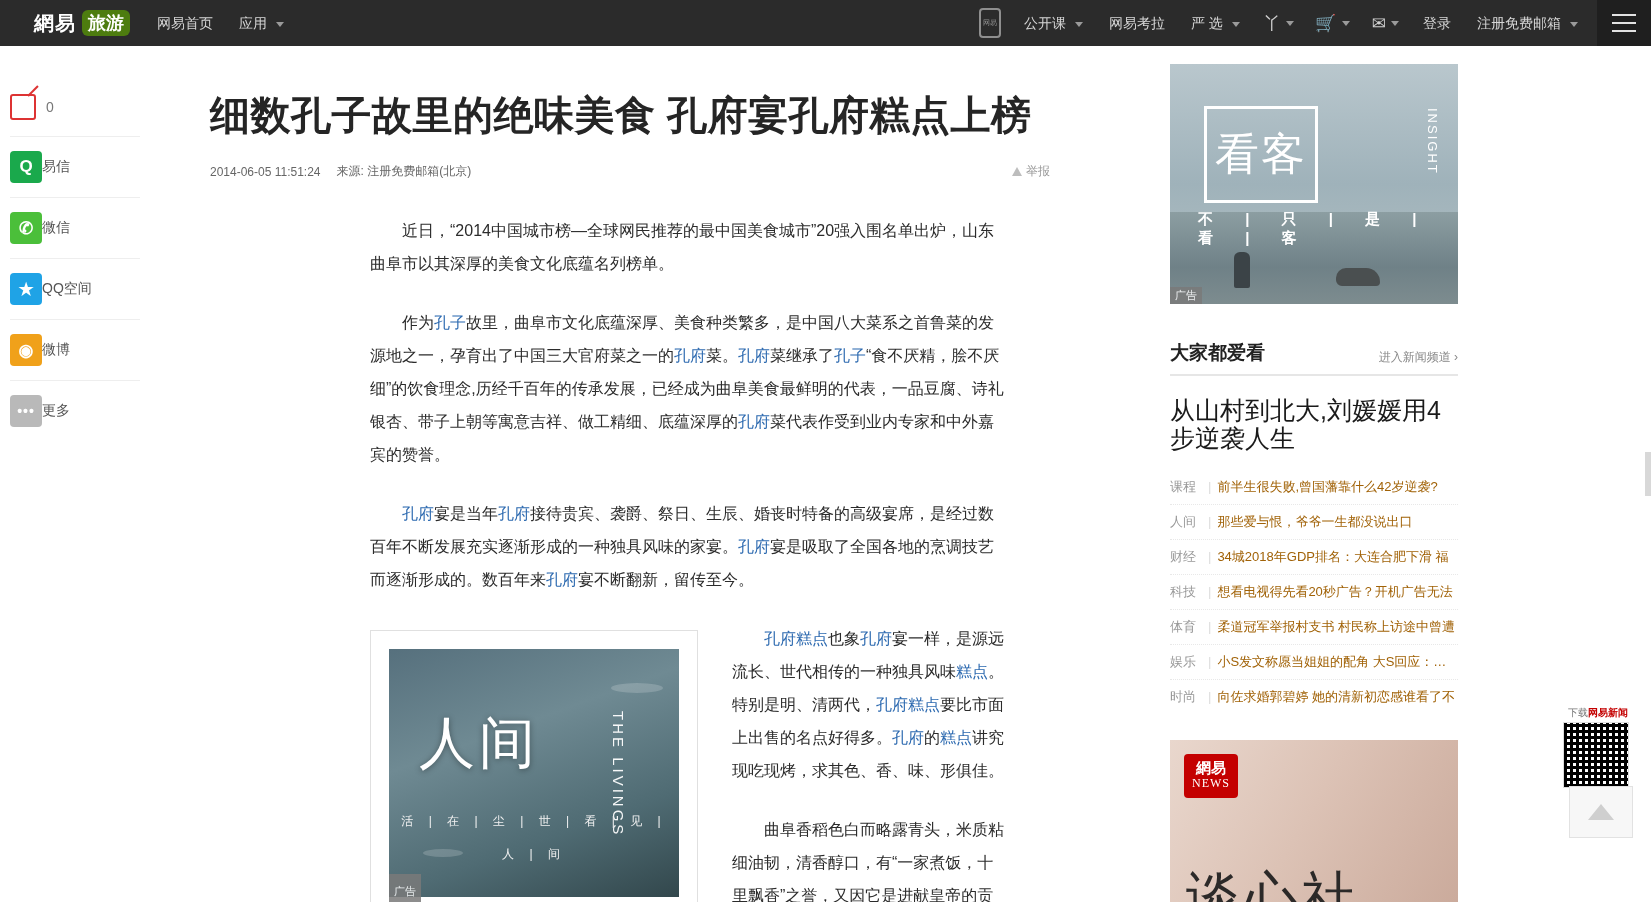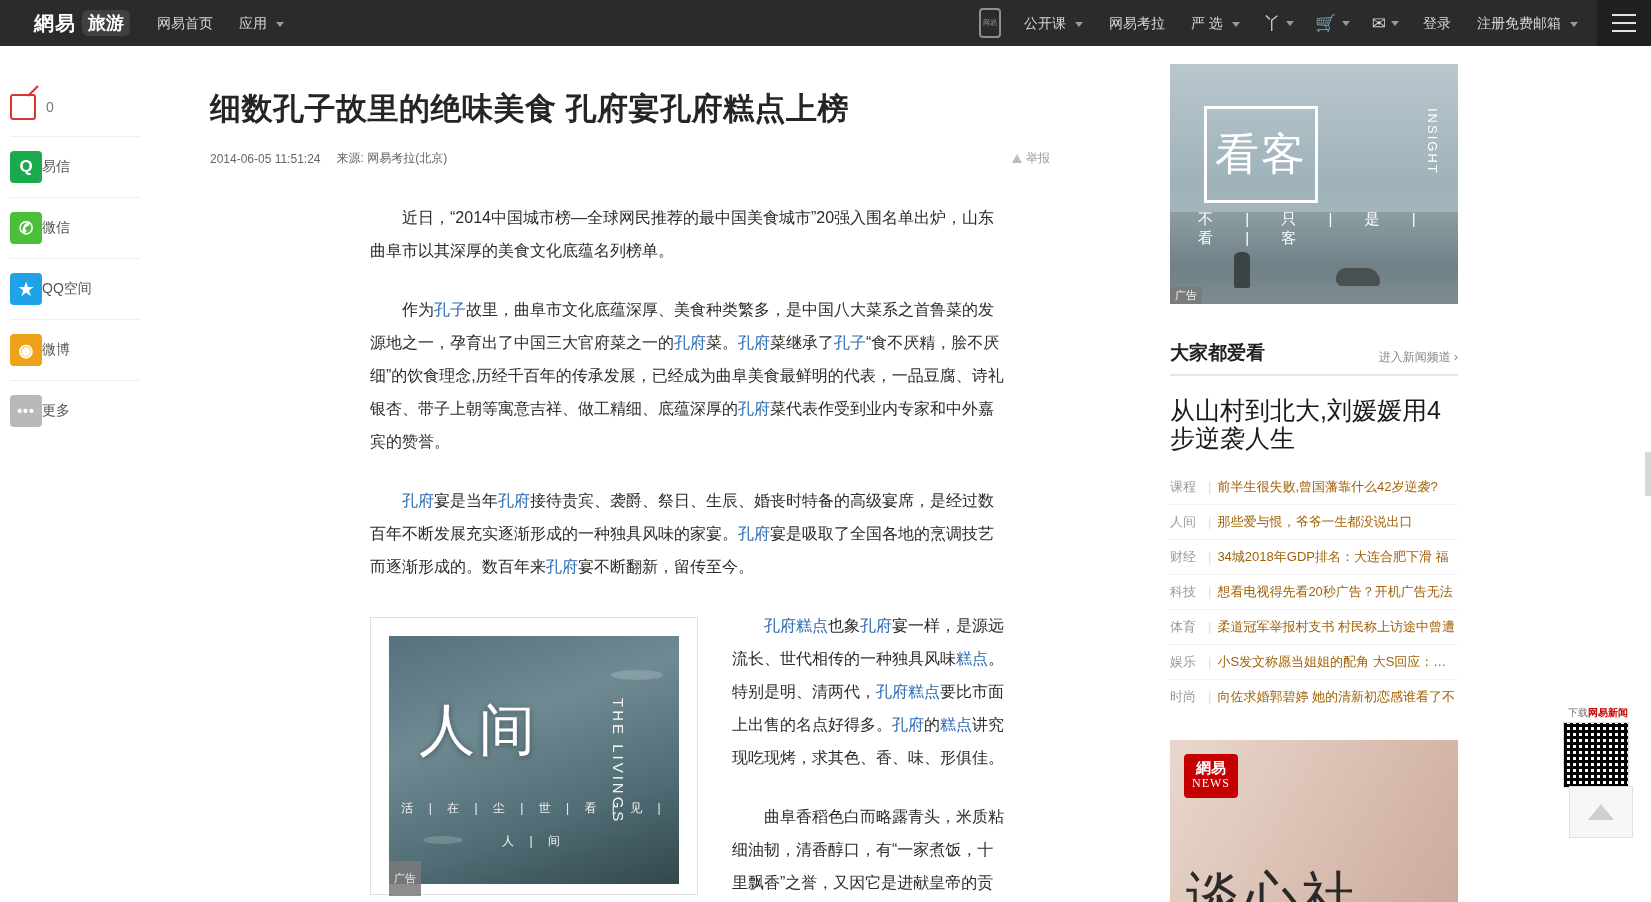--- a/index.html
+++ b/index.html
@@ -30,21 +30,21 @@
     height: 46px;
   }
   .logo-163 {
     color: #fff;
     font-weight: bold;
     font-size: 20px;
     letter-spacing: 1px;
     font-family: "Liberation Serif", serif;
   }
   .logo-tag {
-    background: #404040;
+    background: #4d7c0f;
     color: #fff;
     font-size: 18px;
     font-weight: bold;
     padding: 1px 6px;
     margin-left: 6px;
     border-radius: 6px;
   }
   .nav-link {
     padding: 0 13px;
     height: 46px;
@@ -111,21 +111,21 @@
   .page {
     display: flex;
     padding-top: 18px;
   }
   .left-rail { width: 200px; flex: 0 0 200px; }
   .article-col { width: 880px; flex: 0 0 880px; }
   .side-col { width: 330px; flex: 0 0 330px; margin-left: 90px; }
 
   
   h1.title {
-    font-size: 31px;
+    font-size: 40px;
     font-weight: bold;
     color: #252525;
     margin: 24px 0 0 10px;
     font-family: "Liberation Sans", sans-serif;
     letter-spacing: 0.5px;
   }
   .meta-row {
     display: flex;
     align-items: center;
     margin: 20px 0 0 10px;
@@ -291,20 +291,21 @@
     font-size: 13px;
     writing-mode: vertical-rl;
     letter-spacing: 2px;
   }
   .ad-top .line2 {
     position: absolute;
     left: 28px; bottom: 56px;
     color: #fff;
     font-size: 15px;
     letter-spacing: 14px;
+    font-weight: bold;
   }
   .ad-top .sea {
     position: absolute;
     left: 0; right: 0; bottom: 0;
     height: 92px;
     background: linear-gradient(180deg,#8c9ea2 0%, #6f8187 60%, #7d8c8f 100%);
   }
   .ad-top .boy {
     position: absolute;
     left: 64px; bottom: 16px;
@@ -523,21 +524,21 @@
         <div class="share-label">更多</div>
       </div>
     </div>
   </div>
 
   <div class="article-col">
     <h1 class="title">细数孔子故里的绝味美食 孔府宴孔府糕点上榜</h1>
 
     <div class="meta-row">
       <span class="meta-time">2014-06-05 11:51:24</span>
-      <span class="meta-src">来源: 网易考拉(北京)</span>
+      <span class="meta-src">来源: 注册免费邮箱(北京)</span>
       <span class="report">
         <i class="warn-tri"></i>
         <span>举报</span>
       </span>
     </div>
 
     <div class="art-body">
       <p>近日，“2014中国城市榜—全球网民推荐的最中国美食城市”20强入围名单出炉，山东曲阜市以其深厚的美食文化底蕴名列榜单。</p>
       <p>作为<a href="#">孔子</a>故里，曲阜市文化底蕴深厚、美食种类繁多，是中国八大菜系之首鲁菜的发源地之一，孕育出了中国三大官府菜之一的<a href="#">孔府</a>菜。<a href="#">孔府</a>菜继承了<a href="#">孔子</a>“食不厌精，脍不厌细”的饮食理念,历经千百年的传承发展，已经成为曲阜美食最鲜明的代表，一品豆腐、诗礼银杏、带子上朝等寓意吉祥、做工精细、底蕴深厚的<a href="#">孔府</a>菜代表作受到业内专家和中外嘉宾的赞誉。</p>
       <p><a href="#">孔府</a>宴是当年<a href="#">孔府</a>接待贵宾、袭爵、祭日、生辰、婚丧时特备的高级宴席，是经过数百年不断发展充实逐渐形成的一种独具风味的家宴。<a href="#">孔府</a>宴是吸取了全国各地的烹调技艺而逐渐形成的。数百年来<a href="#">孔府</a>宴不断翻新，留传至今。</p>

